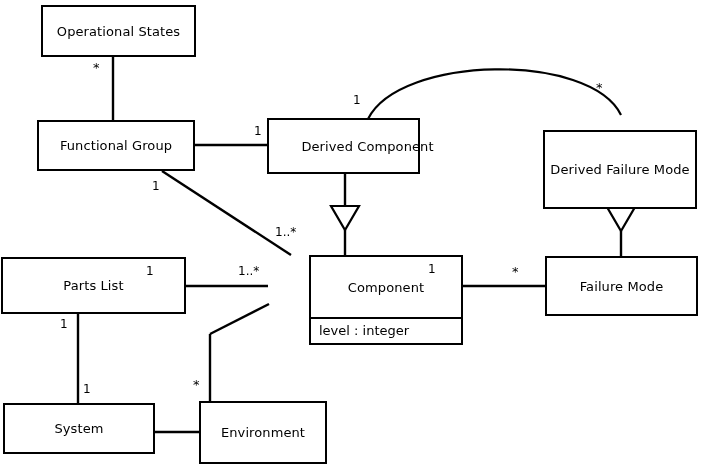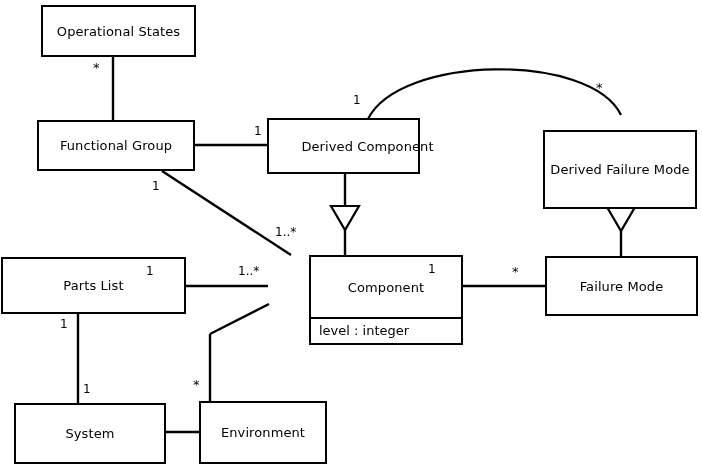--- a/index.html
+++ b/index.html
@@ -119,21 +119,21 @@
 
   <div class="uml-class" style="left:268px; top:255px; width:154px; height:90px;margin-left:41px;">
     <div class="uml-name">Component</div>
     <div class="uml-attrs">level : integer</div>
   </div>
 
   <div class="uml-class" style="left:545px; top:256px; width:153px; height:60px;">
     <div class="uml-name">Failure Mode</div>
   </div>
 
-  <div class="uml-class" style="left:3px; top:403px; width:152px; height:61px;margin-left:11px;">
+  <div class="uml-class" style="left:3px; top:403px; width:152px; height:51px;">
     <div class="uml-name">System</div>
   </div>
 
   <div class="uml-class" style="left:199px; top:401px; width:128px; height:63px;">
     <div class="uml-name">Environment</div>
   </div>
 
   <div class="mult-label mult-star" style="left:93px; top:61px;">*</div>
 
   <div class="mult-label" style="left:254px; top:125px;">1</div>

